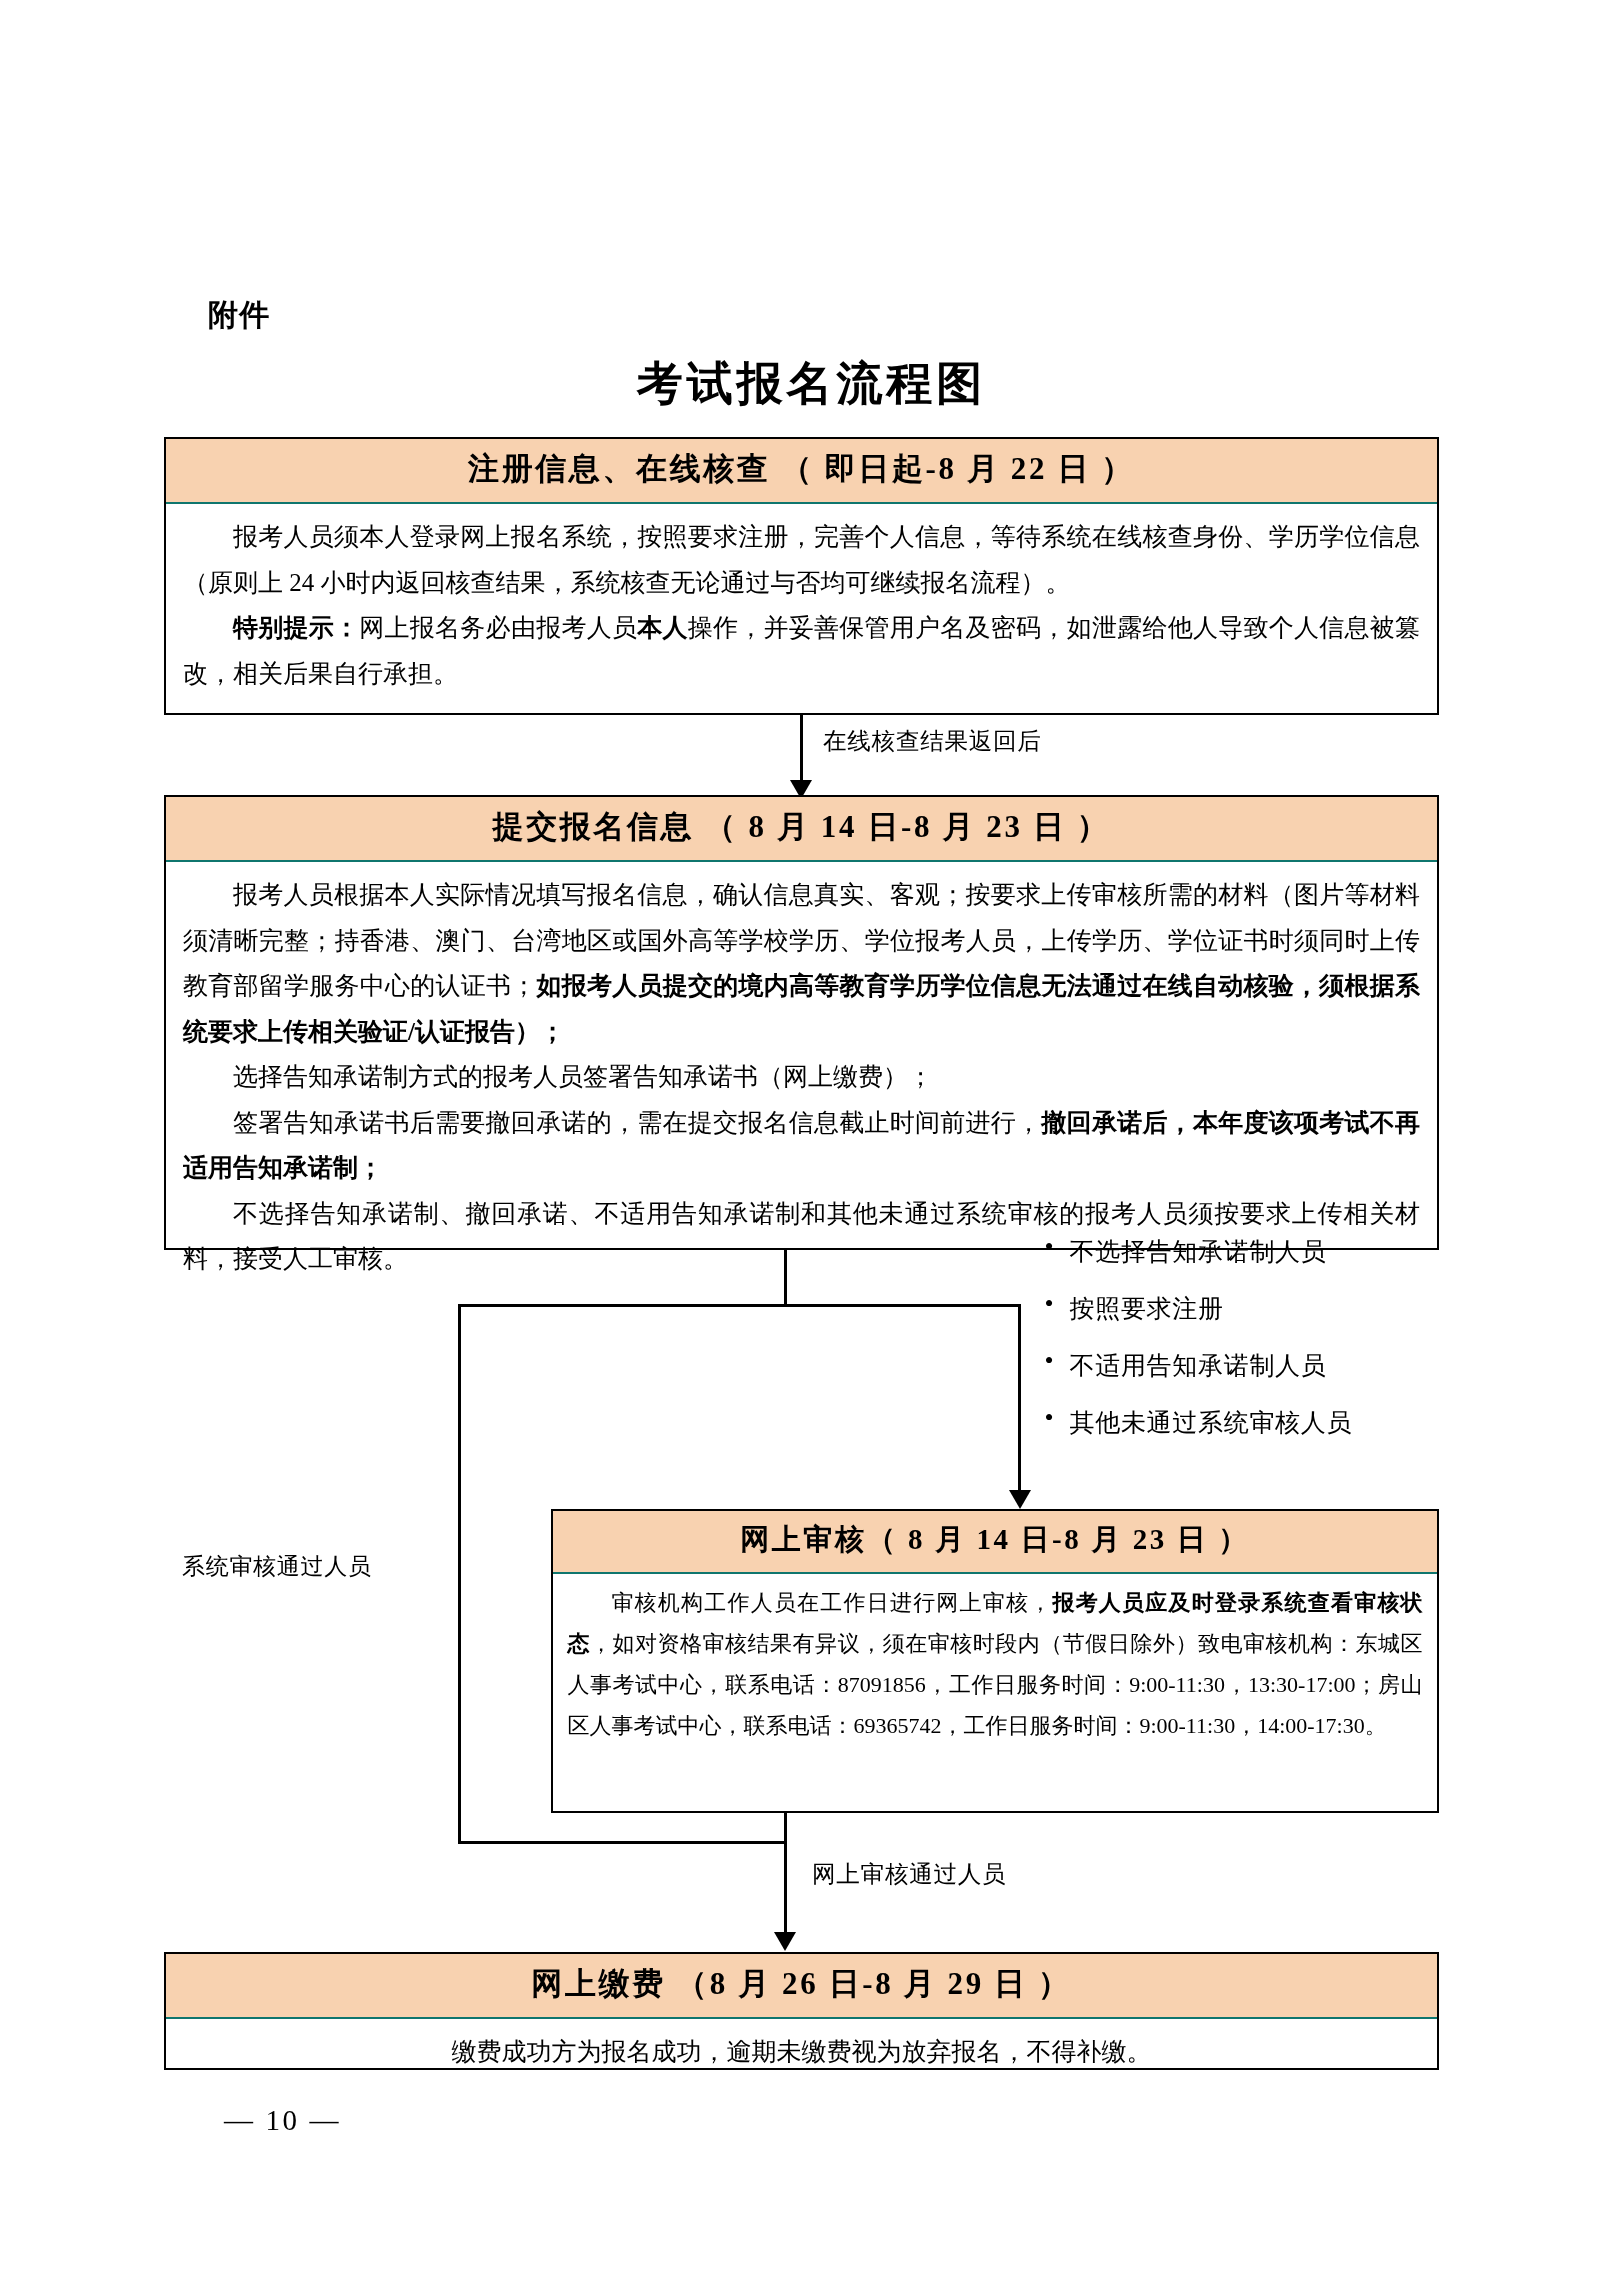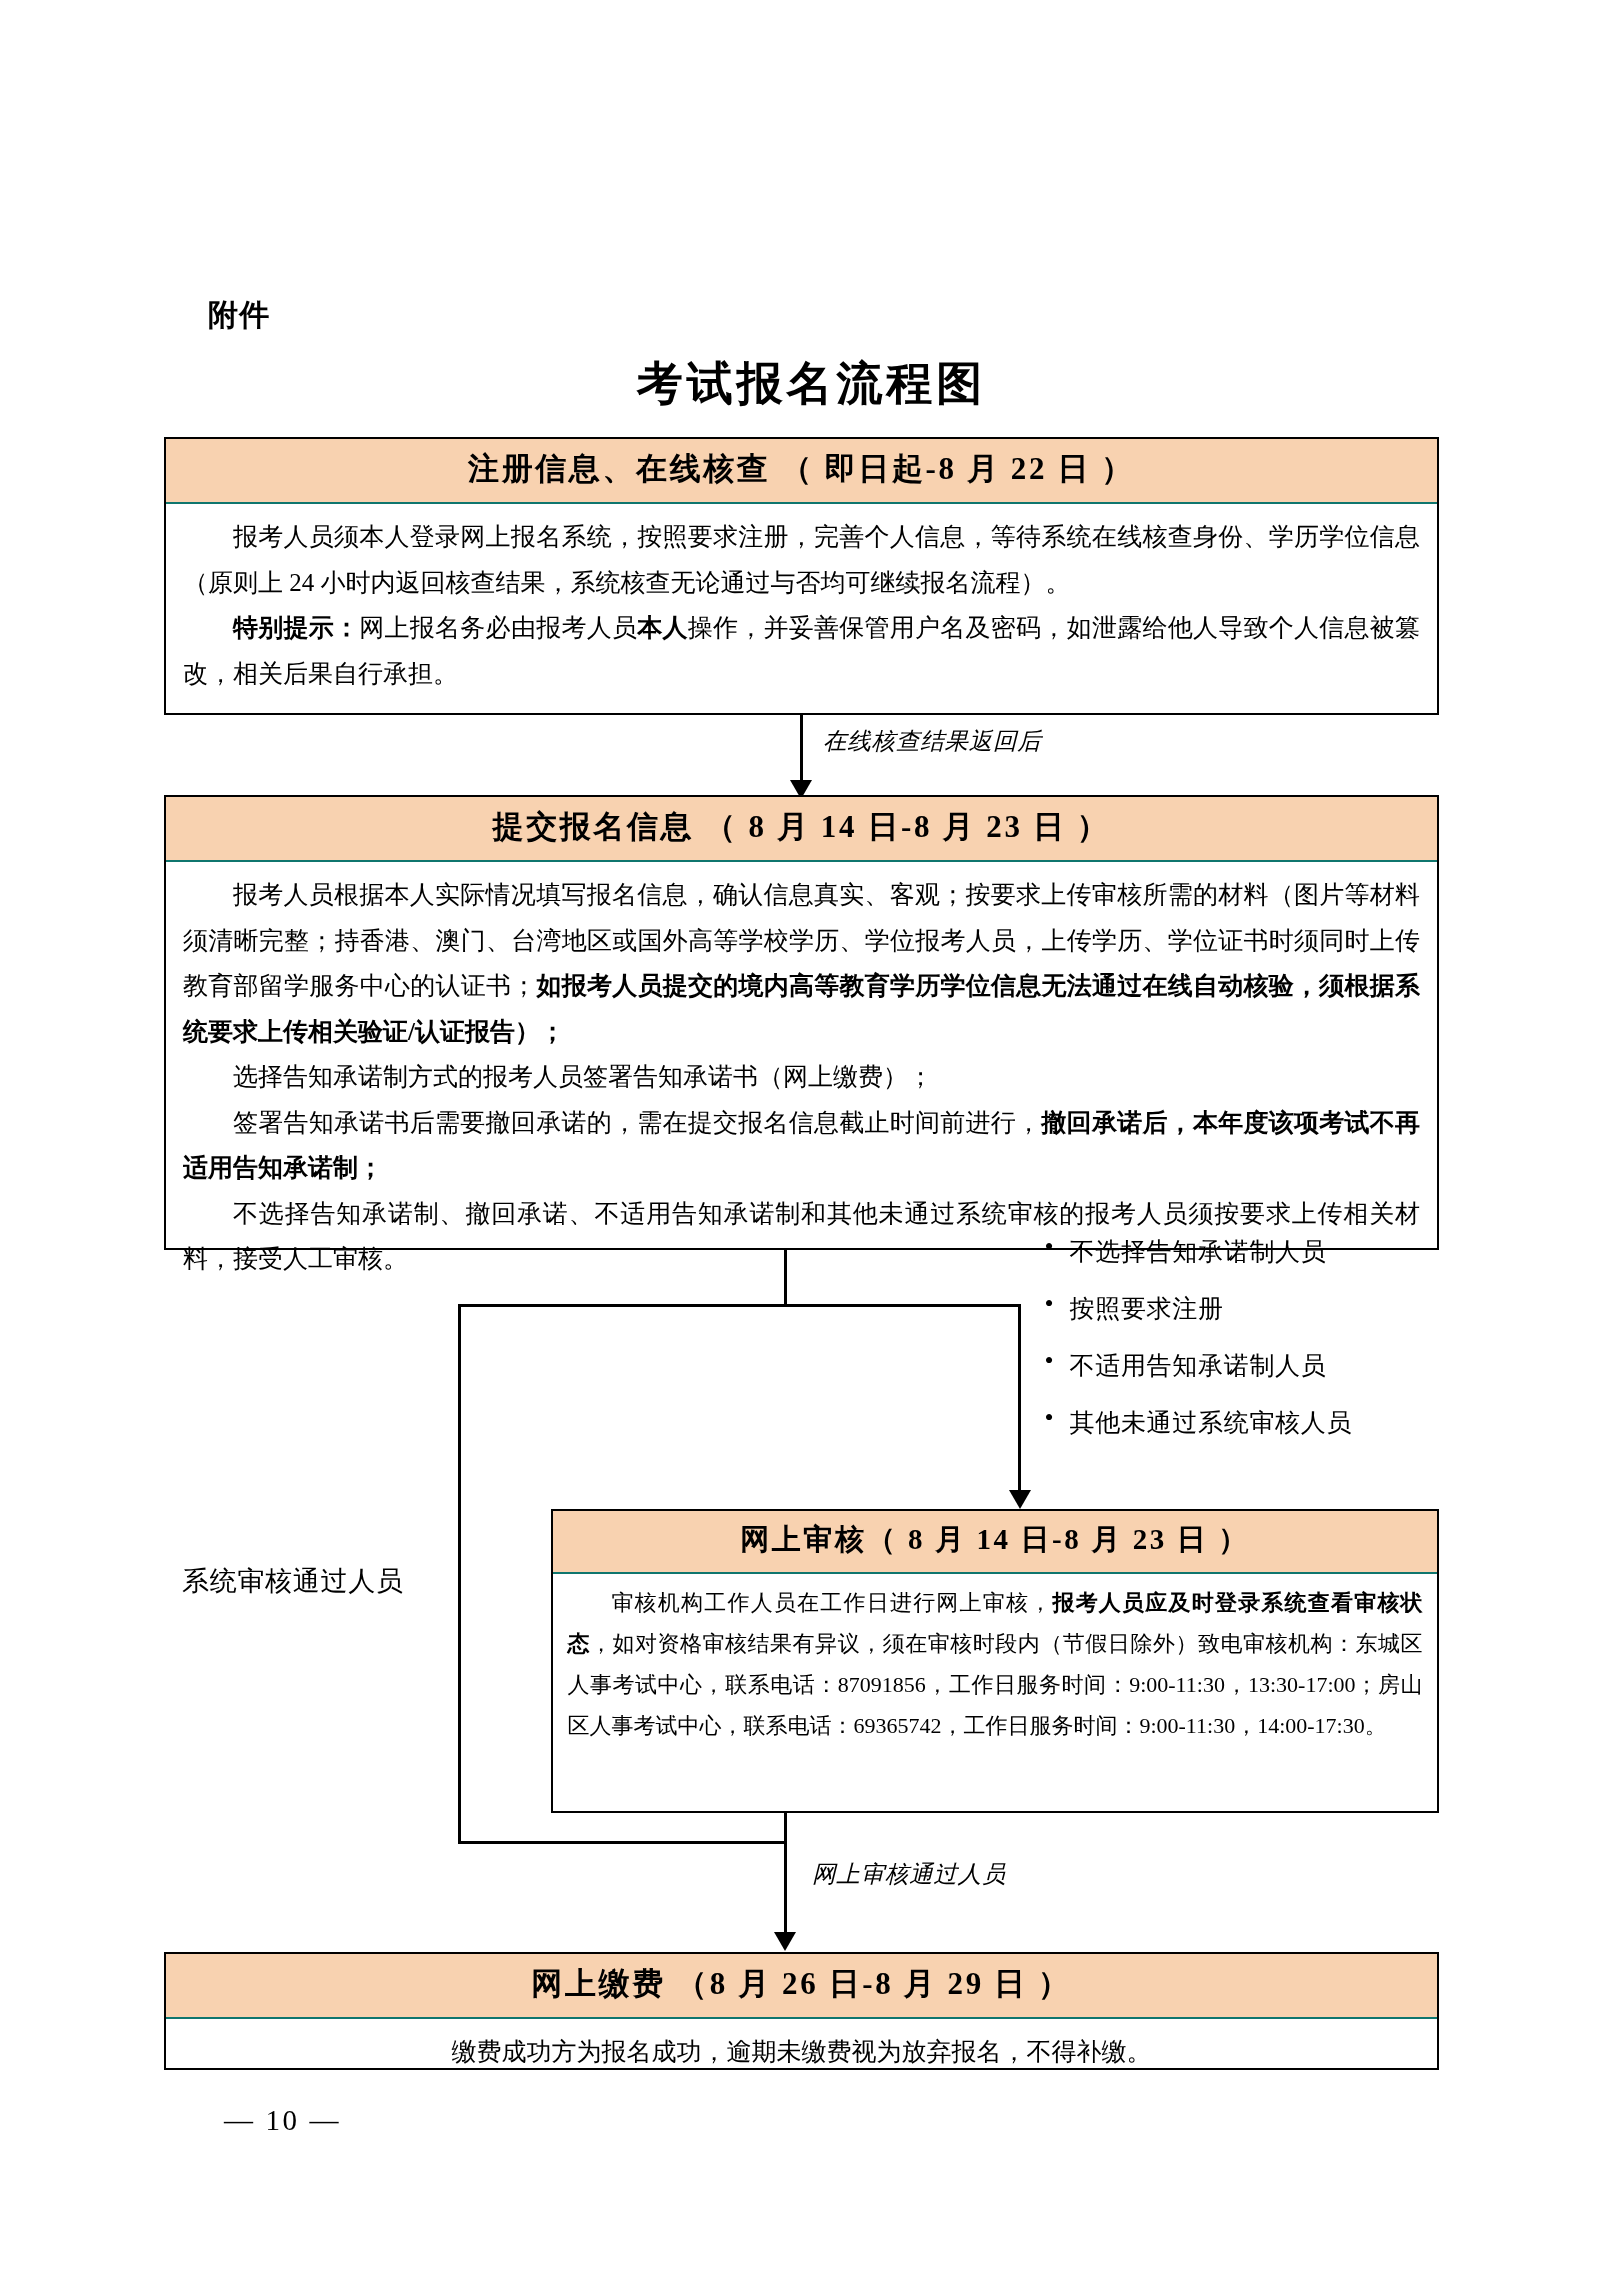--- a/index.html
+++ b/index.html
@@ -94,28 +94,26 @@
     height: 0;
     border-left: 11px solid transparent;
     border-right: 11px solid transparent;
     border-top: 19.6px solid #000000;
   }
   .edge-label {
     position: absolute;
     font-size: 23.6px;
     white-space: nowrap;
     letter-spacing: 0.7px;
-    font-style: italic;
   }
   .side-label {
     position: absolute;
-    font-size: 27px;
+    font-size: 23px;
     white-space: nowrap;
     letter-spacing: 0.7px;
-    margin-top: 12px;
   }
 
   
   .bullet-list {
     position: absolute;
     list-style: none;
     margin: 0;
     padding: 0;
     font-size: 25px;
   }

